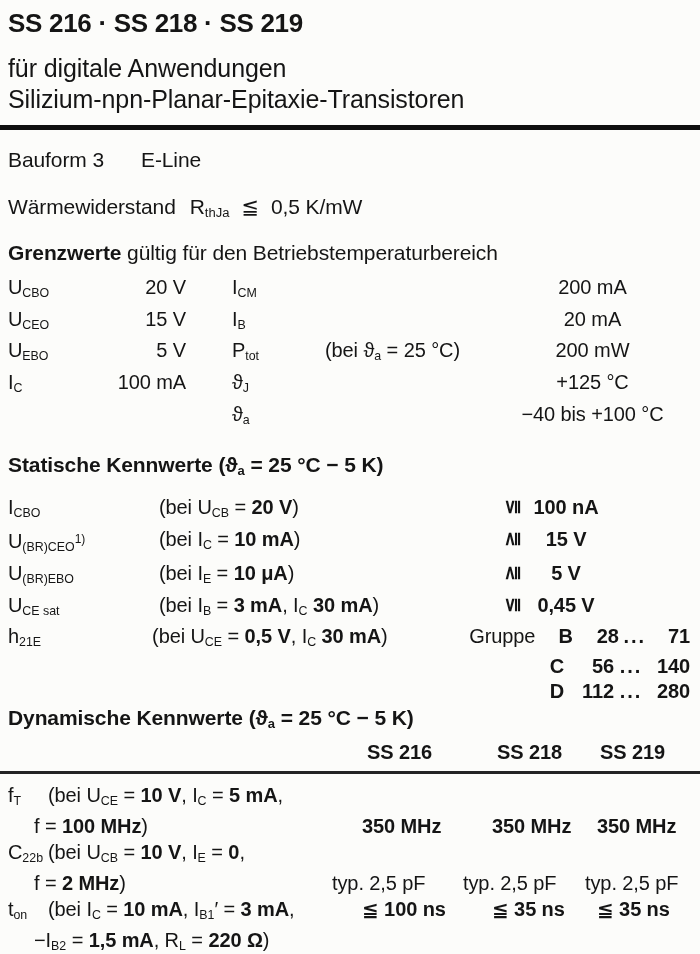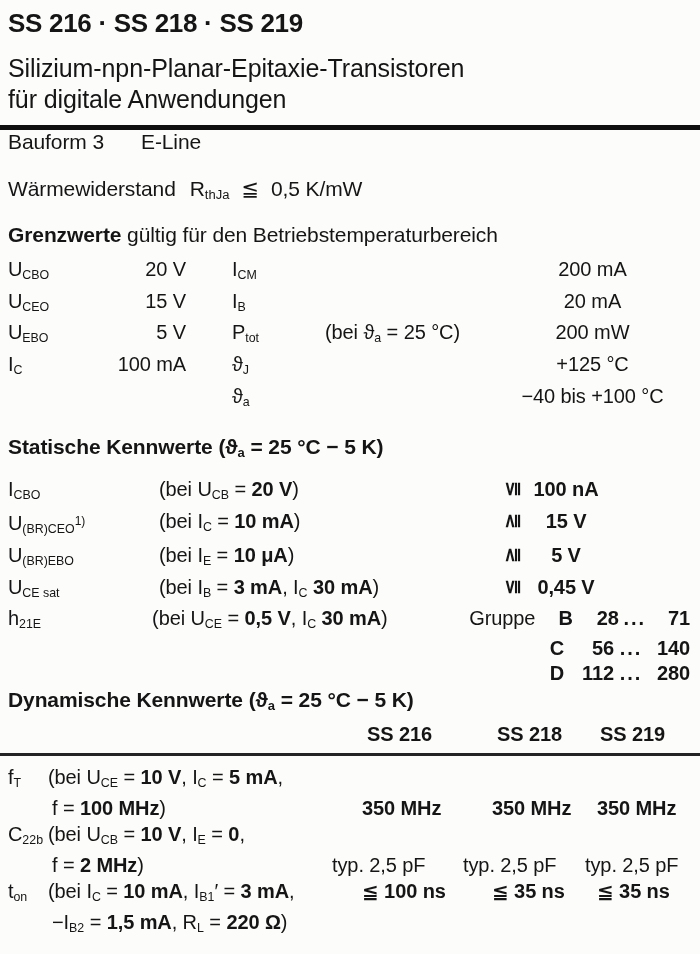--- a/index.html
+++ b/index.html
@@ -12,21 +12,21 @@
   .page{padding:6px 10px 0 8px;}
   sub{font-size:0.62em;vertical-align:-0.22em;letter-spacing:0;}
   sup{font-size:0.6em;vertical-align:0.45em;letter-spacing:0;}
   b{font-weight:700;}
 
   .title{margin:2px 0 0;font-size:26px;line-height:30px;font-weight:700;letter-spacing:-0.3px;}
   .subtitle{margin-top:15px;font-size:25px;line-height:31px;font-weight:400;}
   .rule-thick{margin:10px -10px 0 -8px;height:5px;background:#0f0f0f;}
   .rule-thin{margin:7px -10px 0 -8px;height:3px;background:#242424;}
 
-  .bauform{font-size:21px;line-height:24px;}
+  .bauform{margin-top:18px;font-size:21px;line-height:24px;}
   .bauform .val{margin-left:37px;}
   .thermal{margin-top:23px;font-size:21px;line-height:24px;}
   .thermal .tsym{margin-left:14px;text-align:right;}
   .thermal .trel{margin-left:12px;}
   .thermal .tval{margin-left:12px;}
 
   .sec-head{margin-top:16px;font-size:21px;line-height:24px;}
   .sec-head2{font-size:21px;line-height:25px;font-weight:700;}
   #statics-head{margin-top:20px;}
   #dynamics-head{margin-top:1px;}
@@ -54,36 +54,36 @@
   .g-sep{width:34px;text-align:center;font-weight:700;letter-spacing:2px;}
   .g-to{width:42px;text-align:right;font-weight:700;}
 
   .dyn-head{position:relative;margin-top:4px;font-size:20px;line-height:24px;font-weight:700;height:24px;}
   .dyn-head span{position:absolute;top:0;}
   .ha{left:359px;} .hb{left:489px;} .hc{left:592px;}
 
   .dyn-table{margin-top:9px;font-size:20px;}
   .dyn-line{position:relative;line-height:25.5px;white-space:nowrap;}
   .dyn-sym{display:inline-block;width:40px;}
-  .dyn-cond2{margin-left:44px;}
+  .dyn-cond2{margin-left:26px;}
   .dyn-val{position:absolute;top:0;font-weight:700;}
   .dyn-val.light{font-weight:400;}
   .ca{left:354px;} .cb{left:484px;} .cc{left:589px;}
   .ta{left:324px;} .tb{left:455px;} .tc{left:577px;}
 </style>
 </head>
 <body>
 
 <div class="page">
 
   <h1 class="title">SS 216 · SS 218 · SS 219</h1>
 
   <div class="subtitle">
+    <div>für digitale Anwendungen</div>
     <div>Silizium-npn-Planar-Epitaxie-Transistoren</div>
-    <div>für digitale Anwendungen</div>
   </div>
 
   <div class="rule-thick"></div>
 
   <div class="bauform">
     <span>Bauform 3</span><span class="val">E-Line</span>
   </div>
 
   <div class="thermal">
     <span>Wärmewiderstand</span><span class="tsym">R<sub>thJa</sub></span><span class="trel">≦</span><span class="tval">0,5 K/mW</span>

